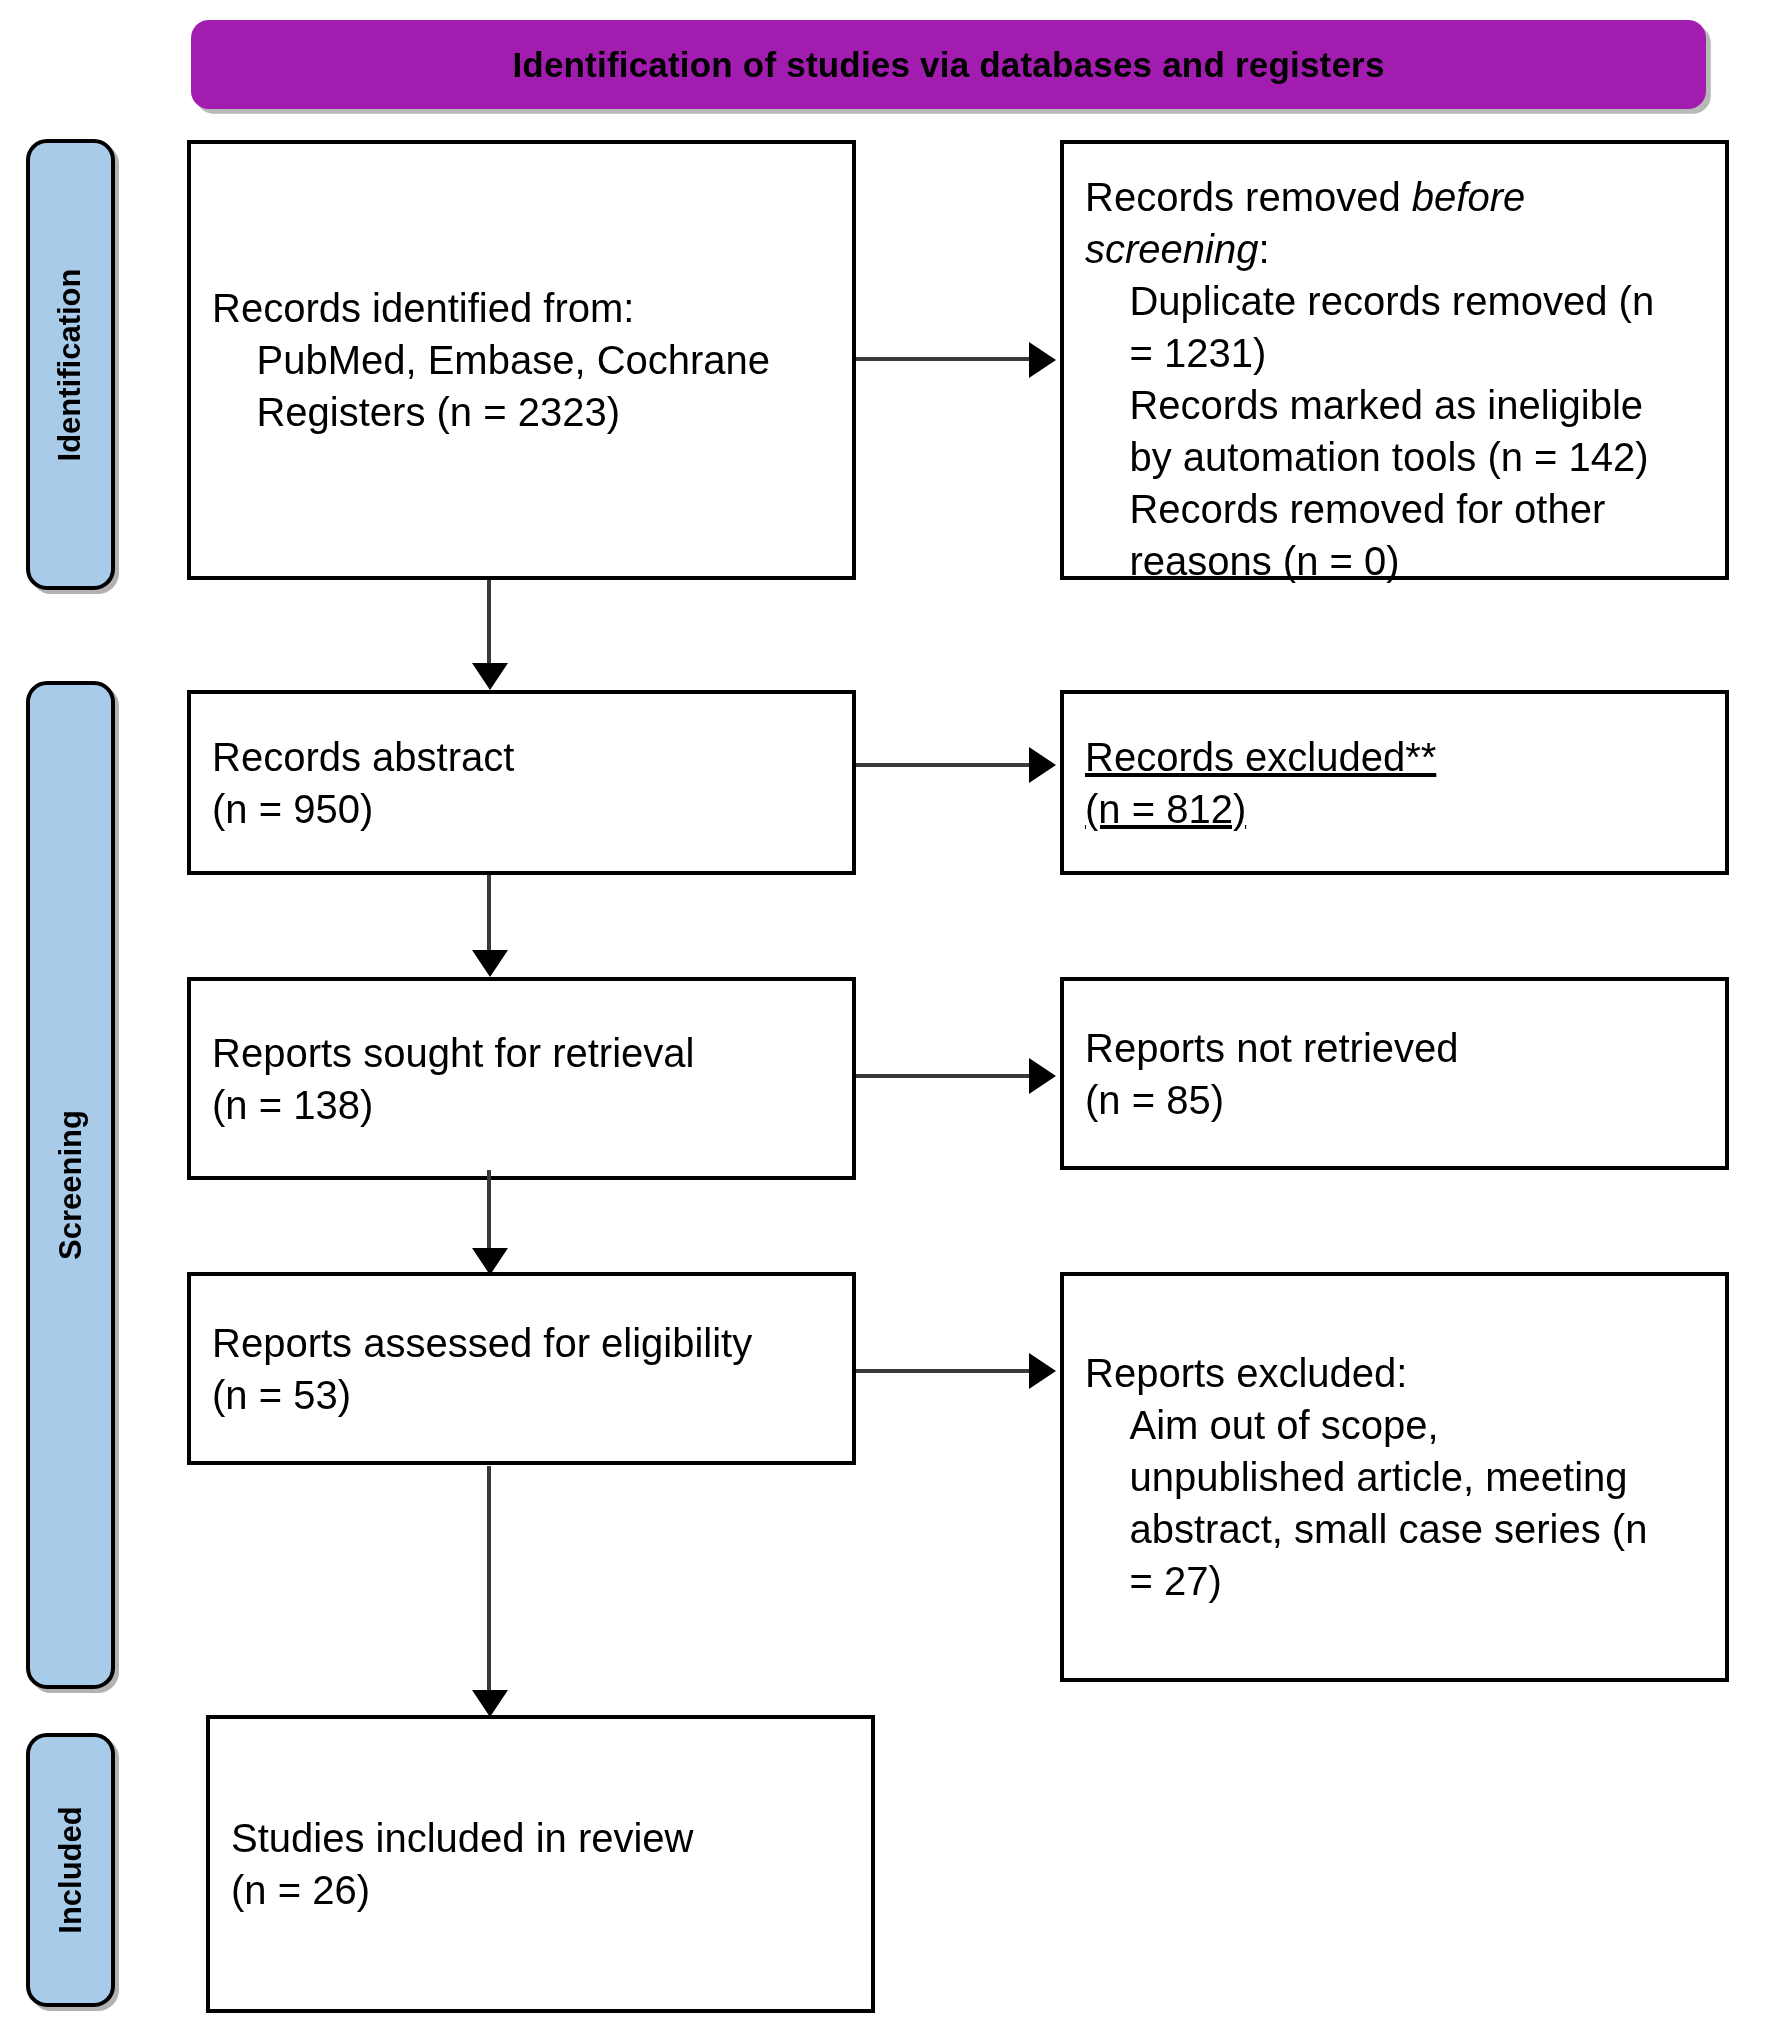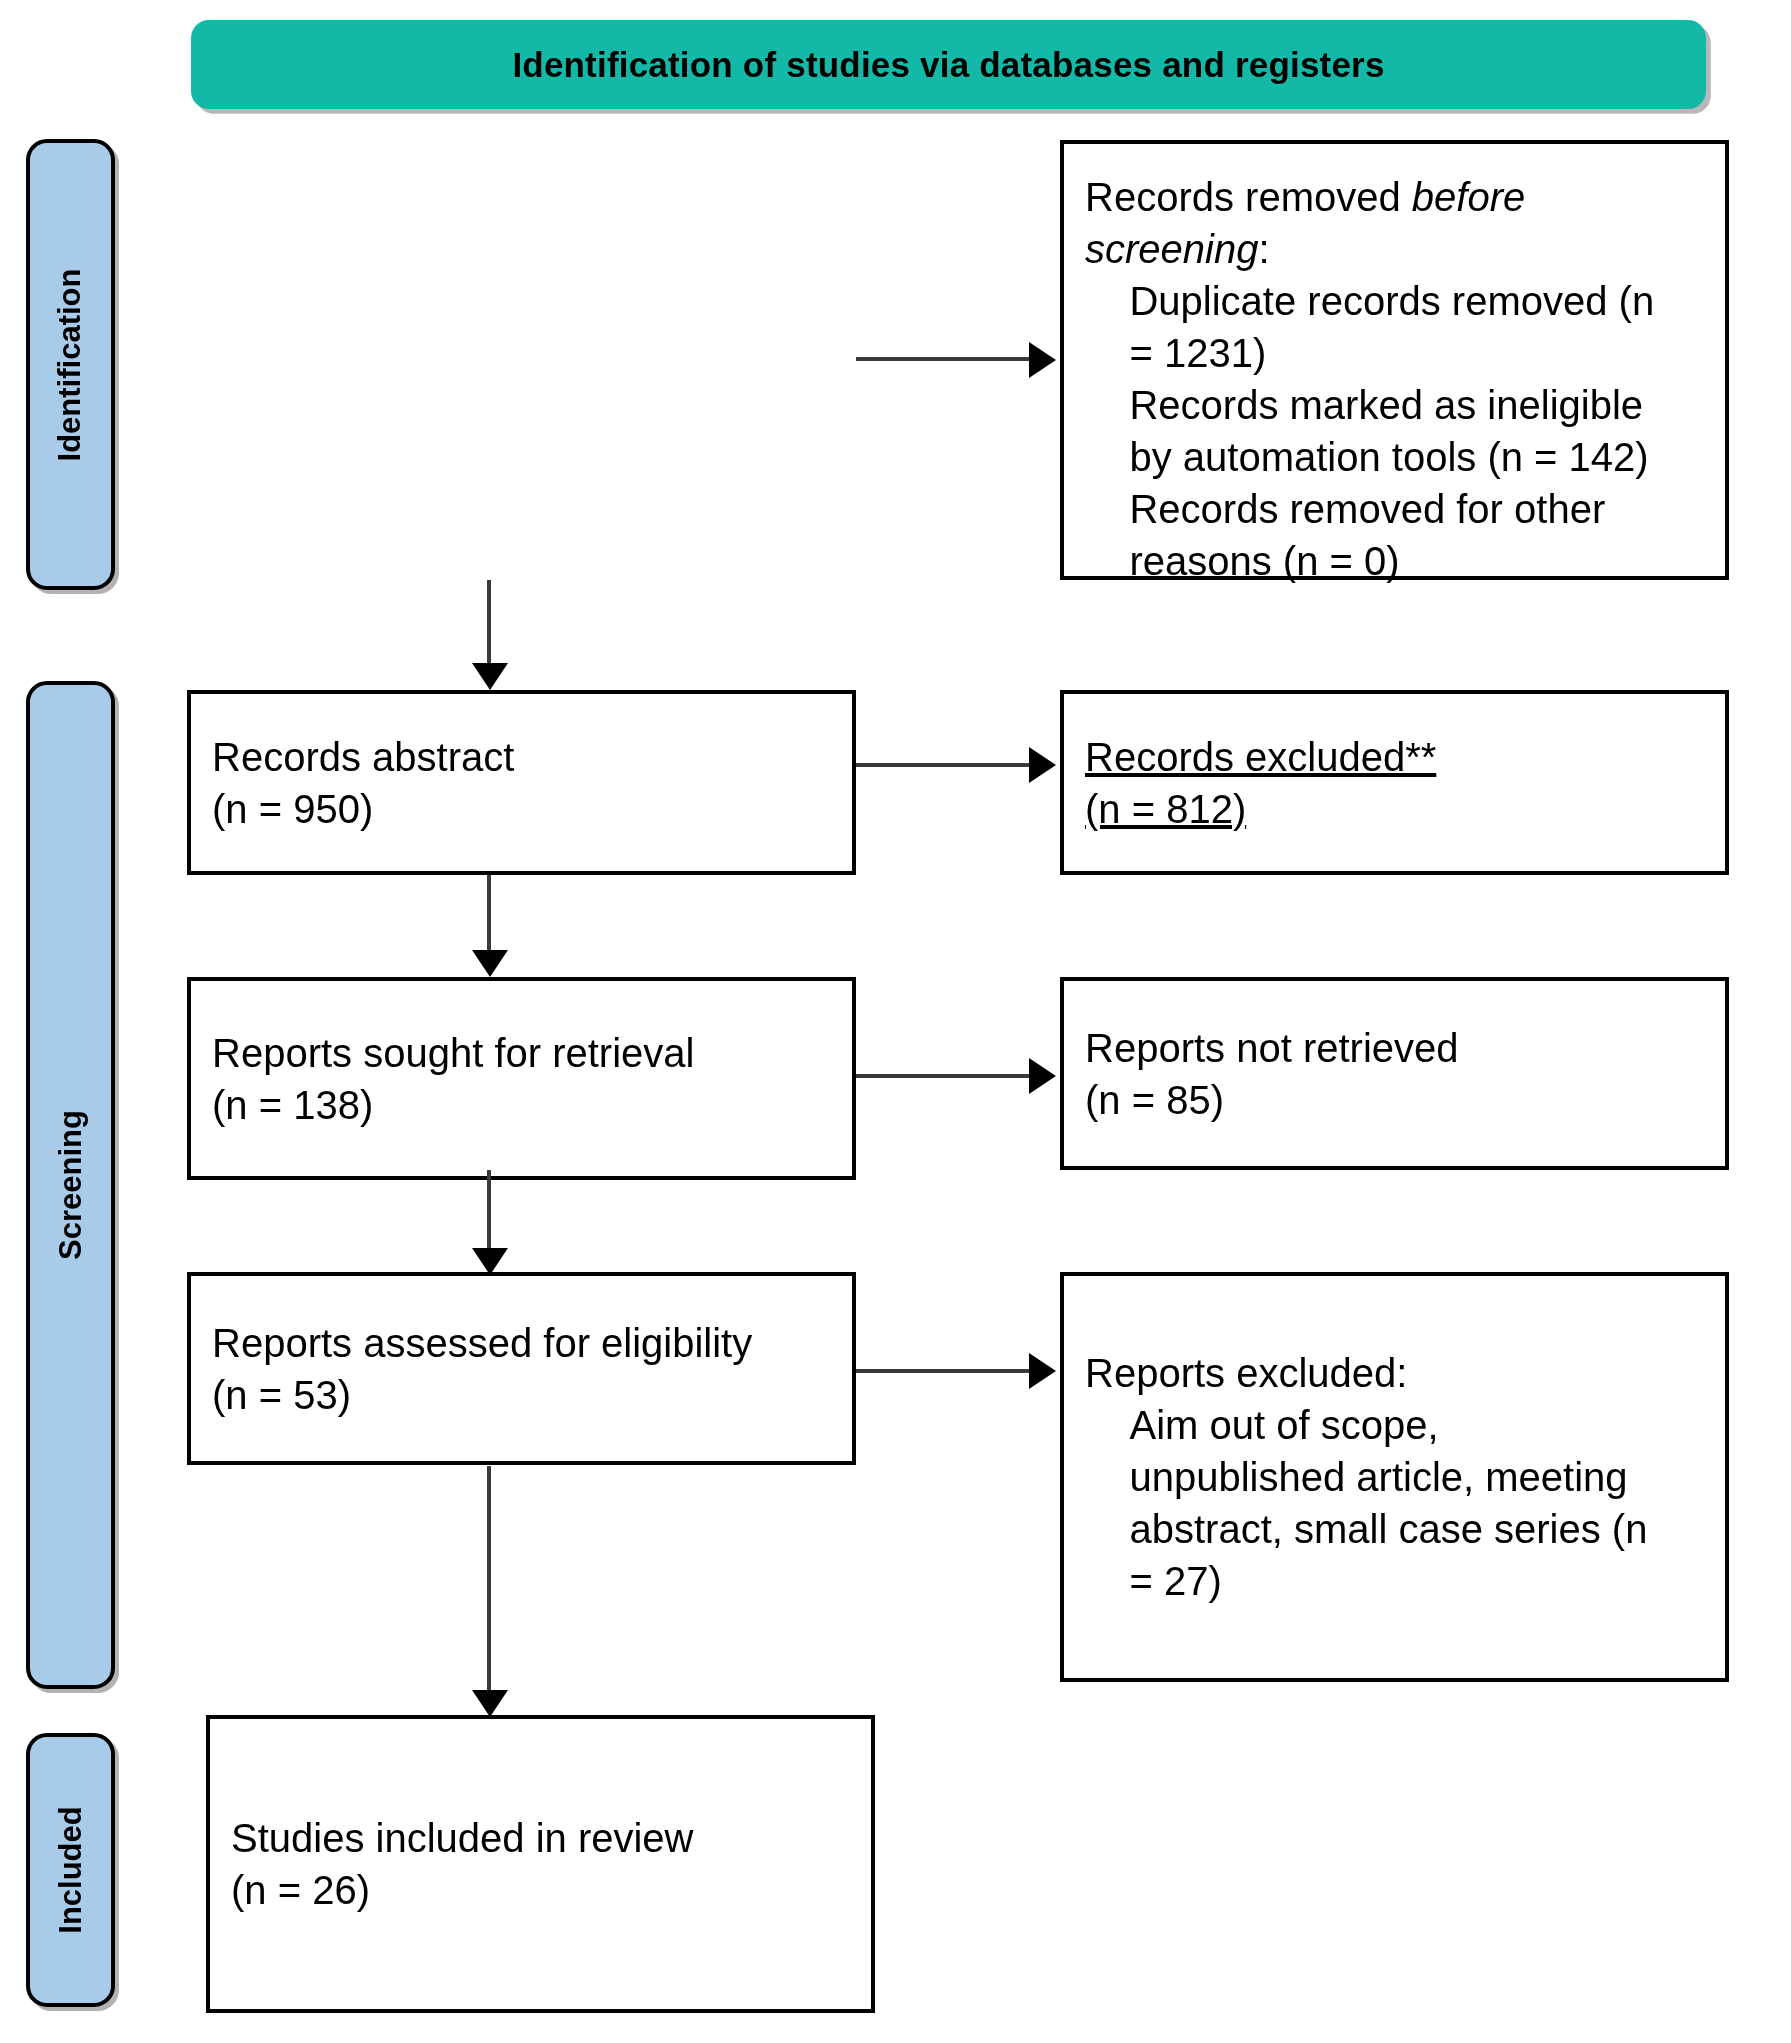--- a/index.html
+++ b/index.html
@@ -16,21 +16,21 @@
     position: relative;
     width: 1791px;
     height: 2043px;
     background: #ffffff;
     overflow: hidden;
   }
 
   
   .banner {
     position: absolute;
-    background: #14b8a6;
+    background: #a21caf;
     border-radius: 18px;
     box-shadow: 4.8px 4.8px 0 rgba(0,0,0,0.28);
     display: flex;
     align-items: center;
     justify-content: center;
     box-sizing: border-box;
   }
   .banner-text {
     font-size: 35px;
     font-weight: bold;
@@ -118,20 +118,25 @@
   </div>
 
   <div class="stage-label" style="left:26px; top:681px; width:89px; height:1008px;">
     <span class="stage-label-text">Screening</span>
   </div>
 
   <div class="stage-label" style="left:26px; top:1733px; width:89px; height:274px;">
     <span class="stage-label-text">Included</span>
   </div>
 
+  <div class="fbox" style="left:187px; top:140px; width:669px; height:440px;">
+    <div class="fbox-text"><span>Records identified from:</span>
+<span>    PubMed, Embase, Cochrane</span>
+<span>    Registers (n = 2323)</span></div>
+  </div>
 
   <div class="fbox topalign" style="left:1060px; top:140px; width:669px; height:440px;">
     <div class="fbox-text"><span>Records removed </span><span class="ital">before</span>
 <span class="ital">screening</span><span>:</span>
 <span>    Duplicate records removed (n</span>
 <span>    = 1231)</span>
 <span>    Records marked as ineligible</span>
 <span>    by automation tools (n = 142)</span>
 <span>    Records removed for other</span>
 <span>    reasons (n = 0)</span></div>

